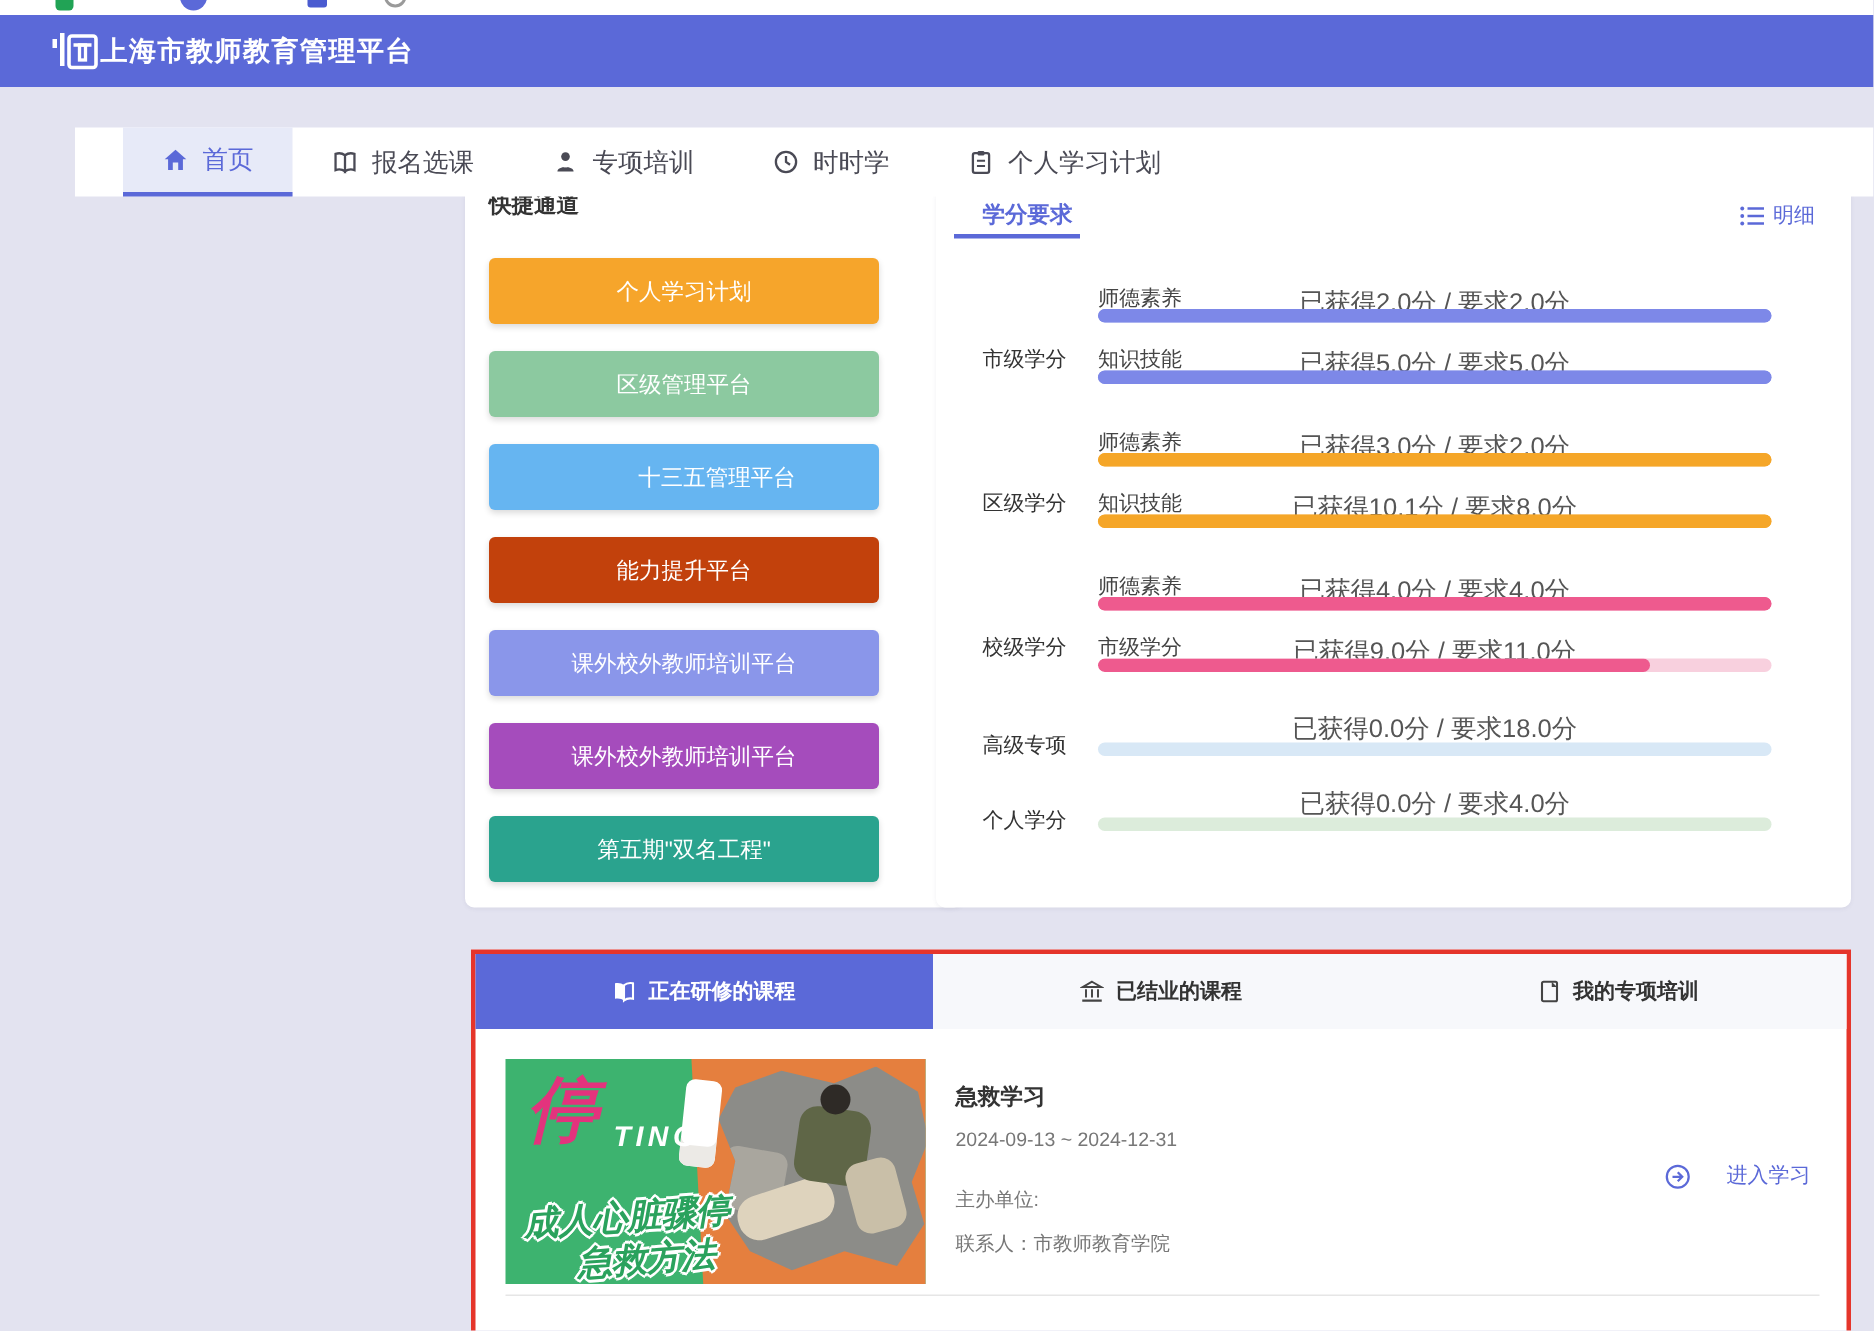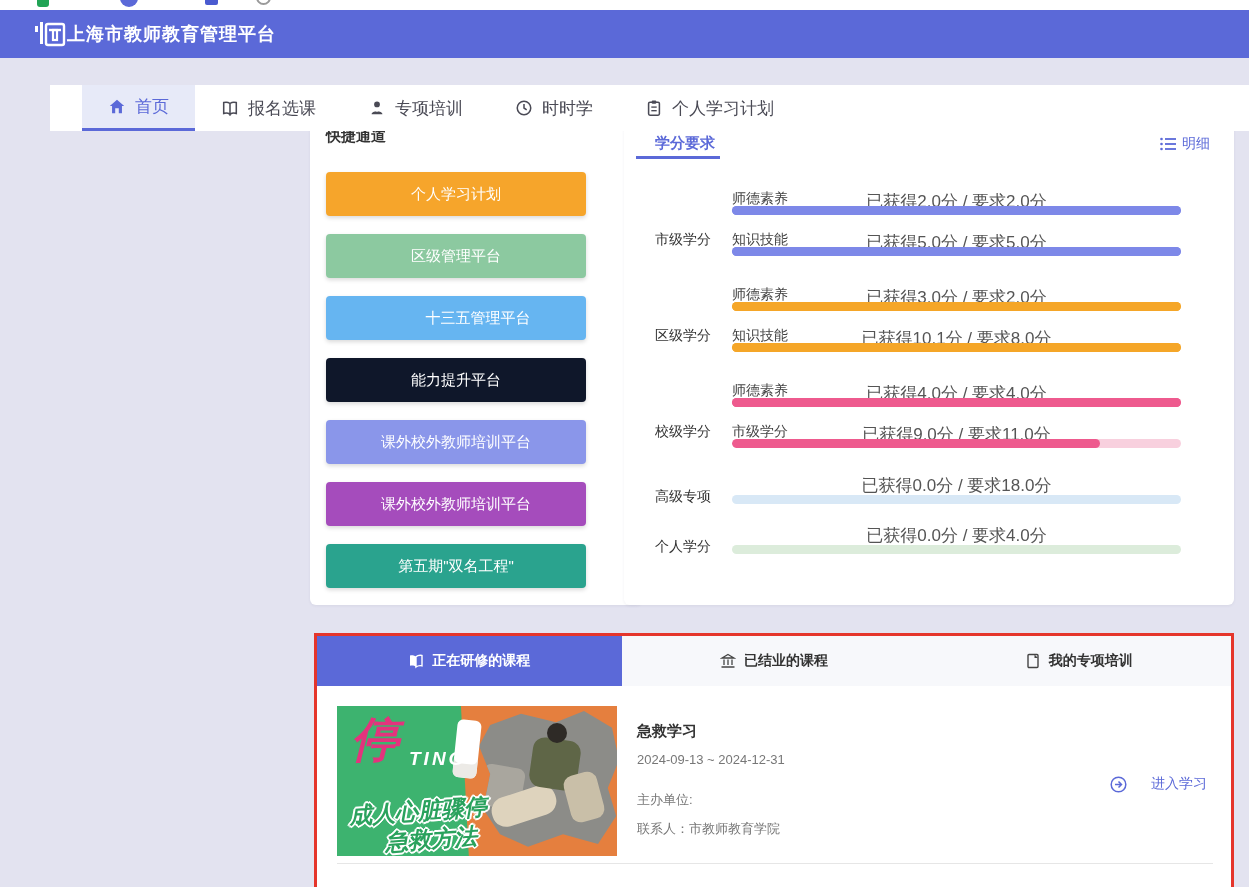--- a/index.html
+++ b/index.html
@@ -141,21 +141,21 @@
         </svg>
       <span>个人学习计划</span>
     </div>
   </div>
 
   <div class="card card-left">
     <div class="quick-title">快捷通道</div>
     <button class="qbtn" style="top: 47px; background: rgb(246, 165, 43);">个人学习计划</button>
     <button class="qbtn" style="top: 109px; background: rgb(140, 201, 160);">区级管理平台</button>
     <button class="qbtn" style="top: 171px; background: rgb(102, 181, 241); padding-left: 44px;">十三五管理平台</button>
-    <button class="qbtn" style="top: 233px; background: #0f172a;">能力提升平台</button>
+    <button class="qbtn" style="top: 233px; background: #c2410c;">能力提升平台</button>
     <button class="qbtn" style="top: 295px; background: rgb(138, 150, 234);">课外校外教师培训平台</button>
     <button class="qbtn" style="top: 357px; background: rgb(165, 76, 188);">课外校外教师培训平台</button>
     <button class="qbtn" style="top: 419px; background: rgb(42, 163, 142);">第五期"双名工程"</button>
   </div>
 
   <div class="card card-right">
     <div class="credit-title">学分要求</div>
     <div class="credit-underline"></div>
     <div class="detail-link">
       <svg viewBox="0 0 16 14">

